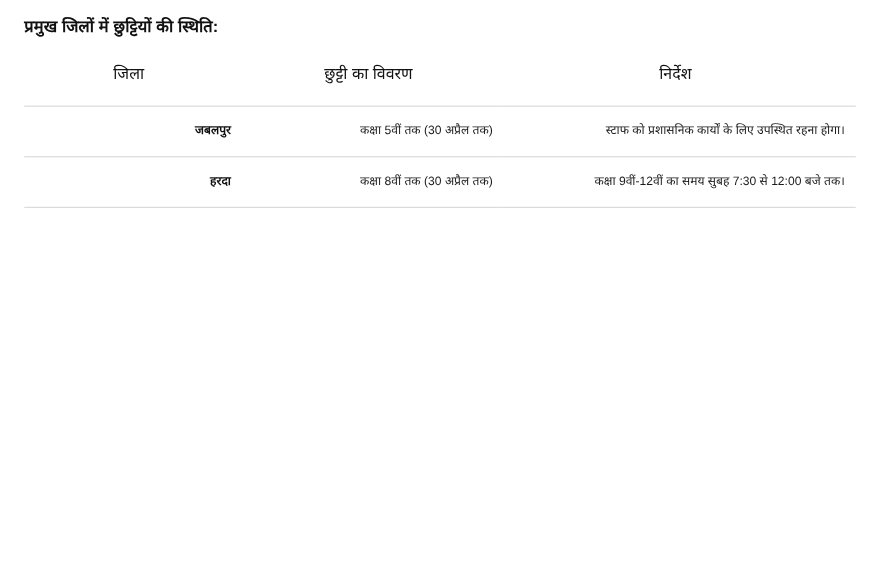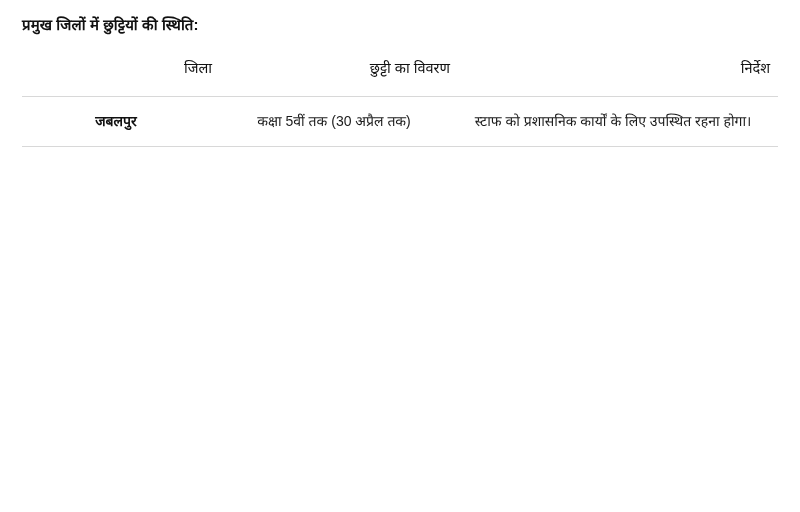--- a/index.html
+++ b/index.html
@@ -33,37 +33,37 @@
     width: 756px;
     border-collapse: collapse;
     table-layout: fixed;
     font-size: 14px;
   }
   table.holiday-table col.c1 { width: 198px; }
   table.holiday-table col.c2 { width: 238px; }
   table.holiday-table col.c3 { width: 320px; }
 
   table.holiday-table th {
-    text-align: right;
+    text-align: center;
     font-weight: normal;
     font-size: 14.5px;
     color: #111111;
     padding: 4px 8px 16px 0;
     vertical-align: top;
     border-bottom: 1px solid #d8d8d8;
     line-height: 1.5;
   }
   table.holiday-table td {
-    text-align: center;
+    text-align: right;
     padding: 14px 10px 14px 0;
     vertical-align: top;
     border-bottom: 1px solid #d8d8d8;
     line-height: 1.55;
     color: #1a1a1a;
-    font-size: 14px;
+    font-size: 11px;
   }
   table.holiday-table td.district {
     font-weight: bold;
     color: #111111;
   }
   table.holiday-table tr:last-child td {
     border-bottom: 1px solid #d8d8d8;
   }
 </style>
 </head>
@@ -85,16 +85,21 @@
         <th>छुट्टी का विवरण</th>
         <th>निर्देश</th>
       </tr>
     </thead>
     <tbody>
       <tr>
         <td class="district">जबलपुर</td>
         <td>कक्षा 5वीं तक (30 अप्रैल तक)</td>
         <td>स्टाफ को प्रशासनिक कार्यों के लिए उपस्थित रहना होगा।</td>
       </tr>
+      <tr>
+        <td class="district">हरदा</td>
+        <td>कक्षा 8वीं तक (30 अप्रैल तक)</td>
+        <td>कक्षा 9वीं-12वीं का समय सुबह 7:30 से 12:00 बजे तक।</td>
+      </tr>
     </tbody>
   </table>
 
 </div>
 
 </body></html>

